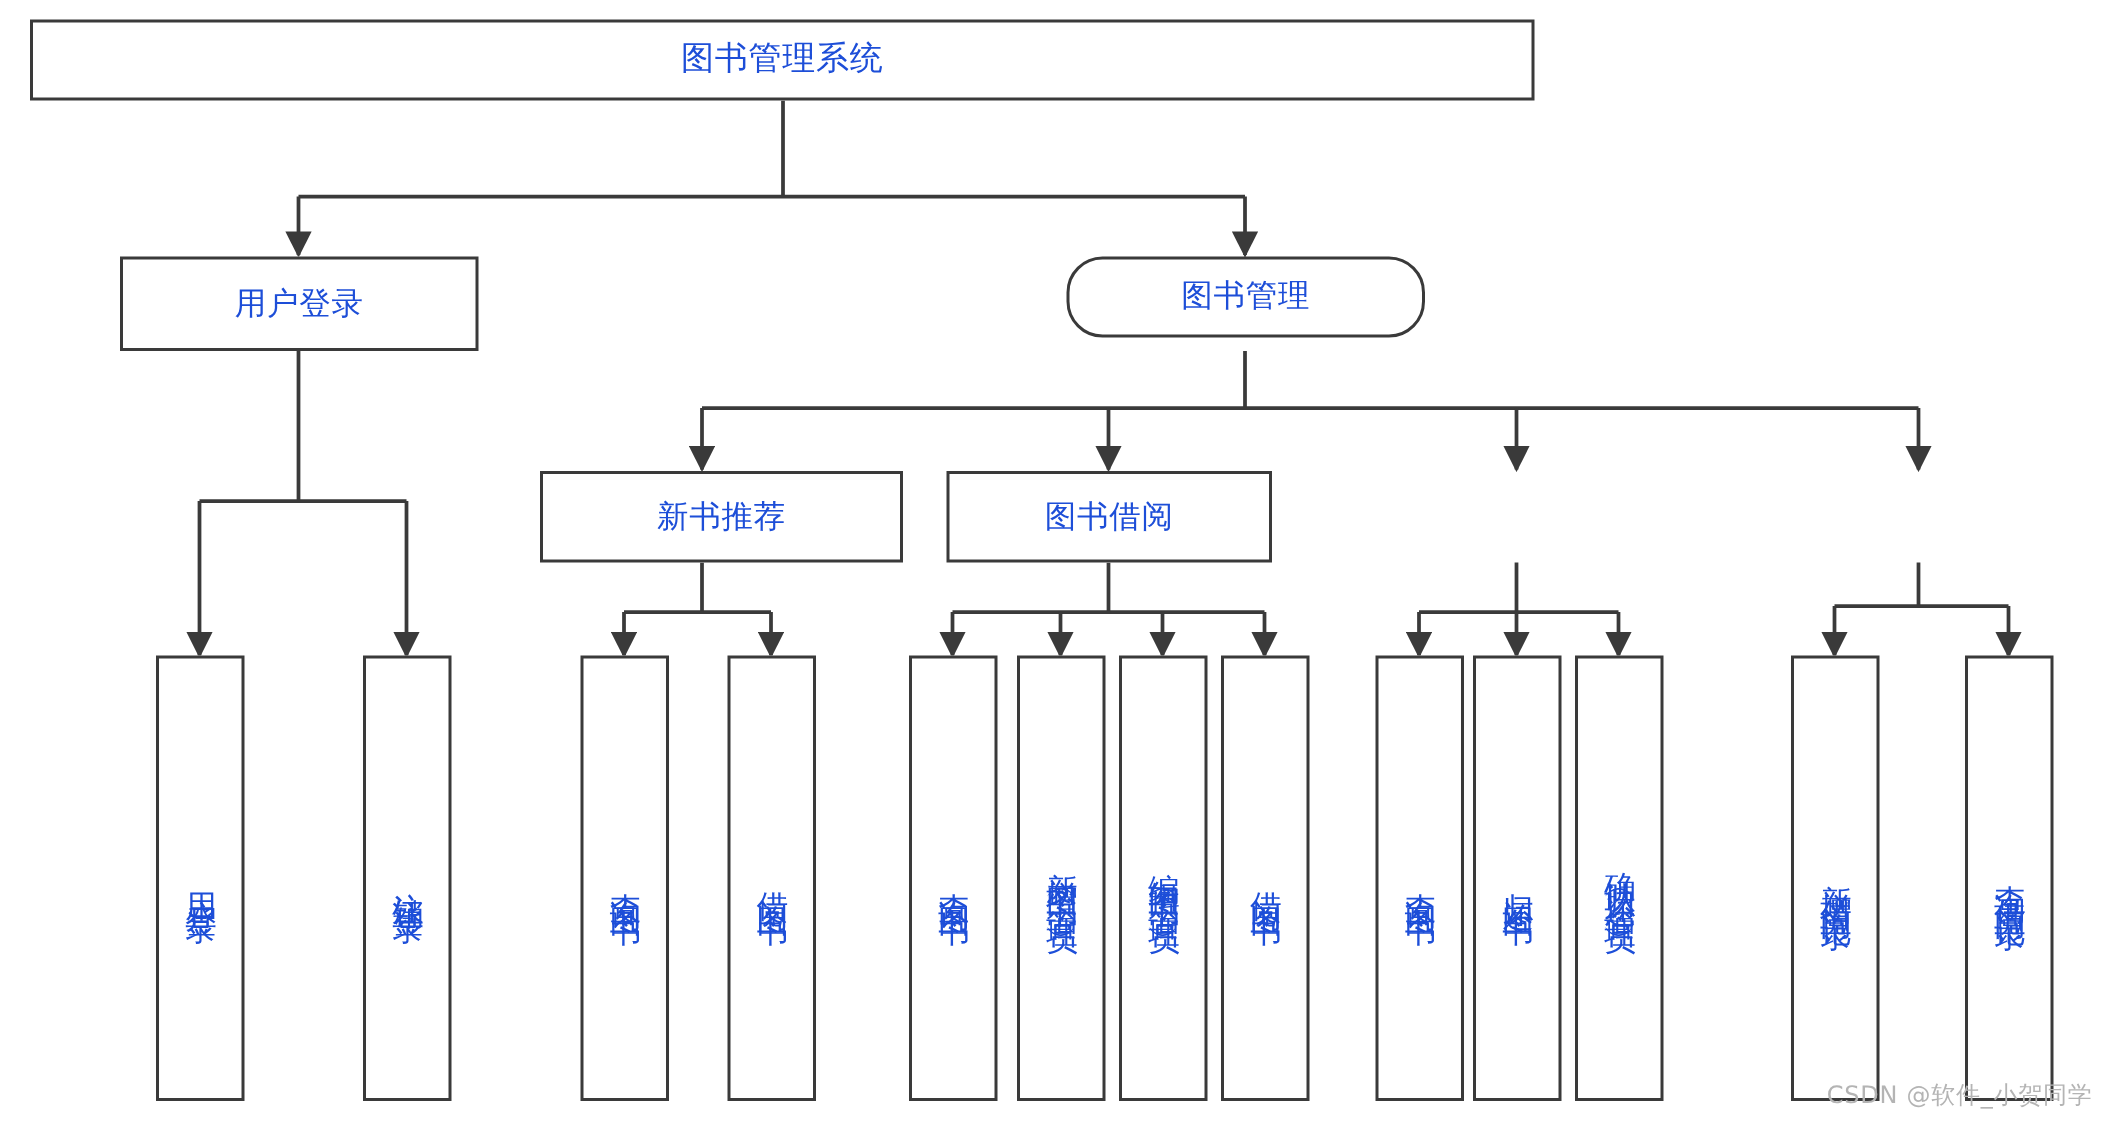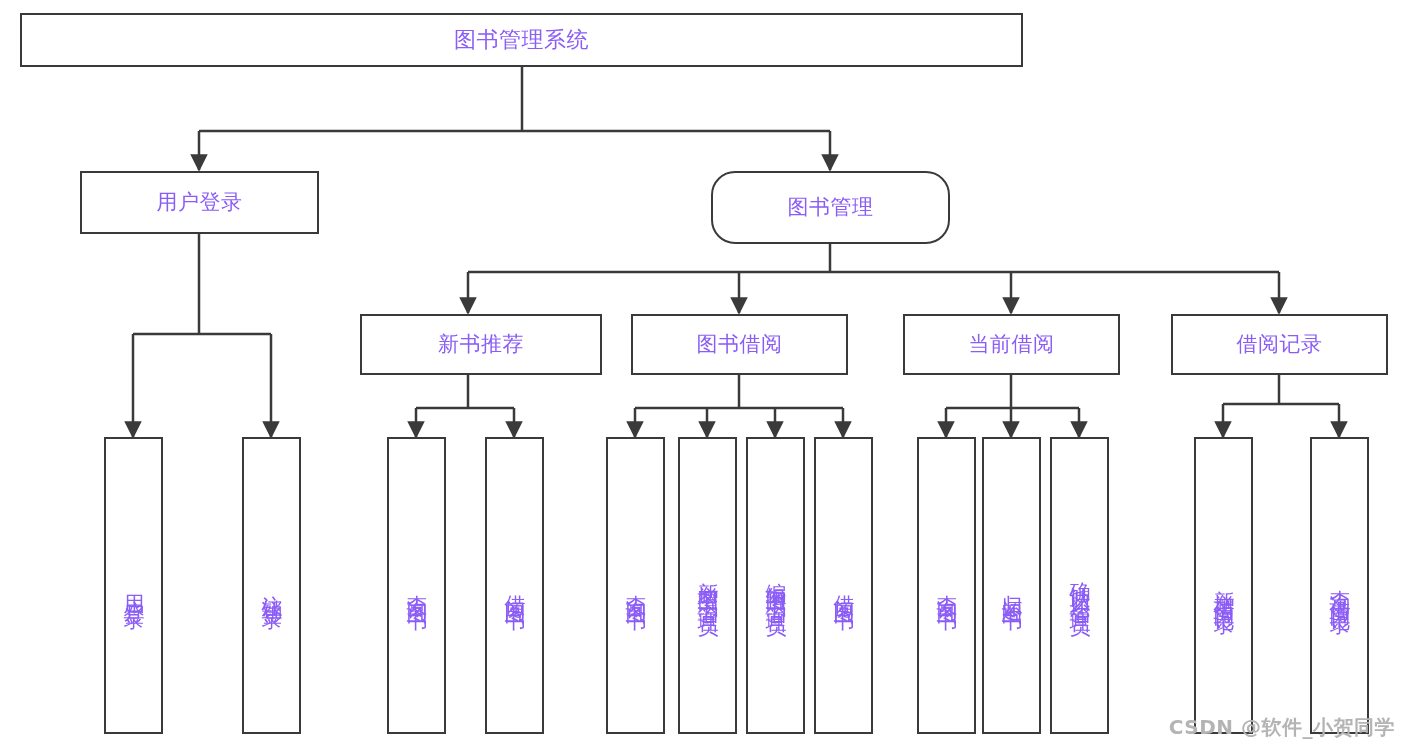--- a/index.html
+++ b/index.html
@@ -27,21 +27,21 @@
     pointer-events: none;
   }
   .node {
     position: absolute;
     box-sizing: border-box;
     background: #ffffff;
     border: 2.5px solid #3a3a3a;
     display: flex;
     align-items: center;
     justify-content: center;
-    color: #8b5cf6;
+    color: #1d4ed8;
   }
   .node .lbl {
     display: block;
     text-align: center;
     line-height: 1.12;
     letter-spacing: 0.5px;
   }
   
   .node.horiz .lbl {
     font-size: 21px;
@@ -62,26 +62,25 @@
     font-size: 21px;
     line-height: 1.0;
     letter-spacing: 5px;
     white-space: nowrap;
     max-height: 100%;
   }
   .watermark {
     position: absolute;
     right: 10px;
     bottom: 6px;
-    font-size: 20px;
+    font-size: 16px;
     color: #b4b4b4;
     letter-spacing: 0.5px;
     white-space: nowrap;
     user-select: none;
-    font-weight: bold;
   }
 </style>
 </head>
 <body>
 
 <div id="canvas">
 
   <svg id="wires" viewBox="0 0 1405 747" xmlns="http://www.w3.org/2000/svg">
     <defs>
       <marker id="arrow" viewBox="0 0 10 10" refX="9" refY="5" markerWidth="7" markerHeight="7" orient="auto-start-reverse">
@@ -133,36 +132,30 @@
     </g>
   </svg>
 
   <div class="node horiz root" style="left:20px; top:13px; width:1003px; height:54px;">
     <span class="lbl">图书管理系统</span>
   </div>
 
   <div class="node horiz" style="left:80px; top:171px; width:239px; height:63px;">
     <span class="lbl">用户登录</span>
   </div>
-  <div class="node horiz" style="left:711px; top:171px; width:239px; height:73px;border-radius:24px;">
+  <div class="node horiz" style="left:711px; top:171px; width:239px; height:54px;border-radius:24px;">
     <span class="lbl">图书管理</span>
   </div>
 
   <div class="node horiz" style="left:360px; top:314px; width:242px; height:61px;">
     <span class="lbl">新书推荐</span>
   </div>
   <div class="node horiz" style="left:631px; top:314px; width:217px; height:61px;align-items:center;">
     <span class="lbl">图书借阅</span>
   </div>
-  <div class="node horiz" style="left:903px; top:314px; width:217px; height:61px;">
-    <span class="lbl">当前借阅</span>
-  </div>
-  <div class="node horiz" style="left:1171px; top:314px; width:217px; height:61px;">
-    <span class="lbl">借阅记录</span>
-  </div>
 
   <div class="node vert" style="left:104px; top:437px; width:59px; height:297px;">
     <span class="lbl">用户登录</span>
   </div>
   <div class="node vert" style="left:242px; top:437px; width:59px; height:297px;">
     <span class="lbl">注销登录</span>
   </div>
 
   <div class="node vert" style="left:387px; top:437px; width:59px; height:297px;">
     <span class="lbl">查询图书</span>

